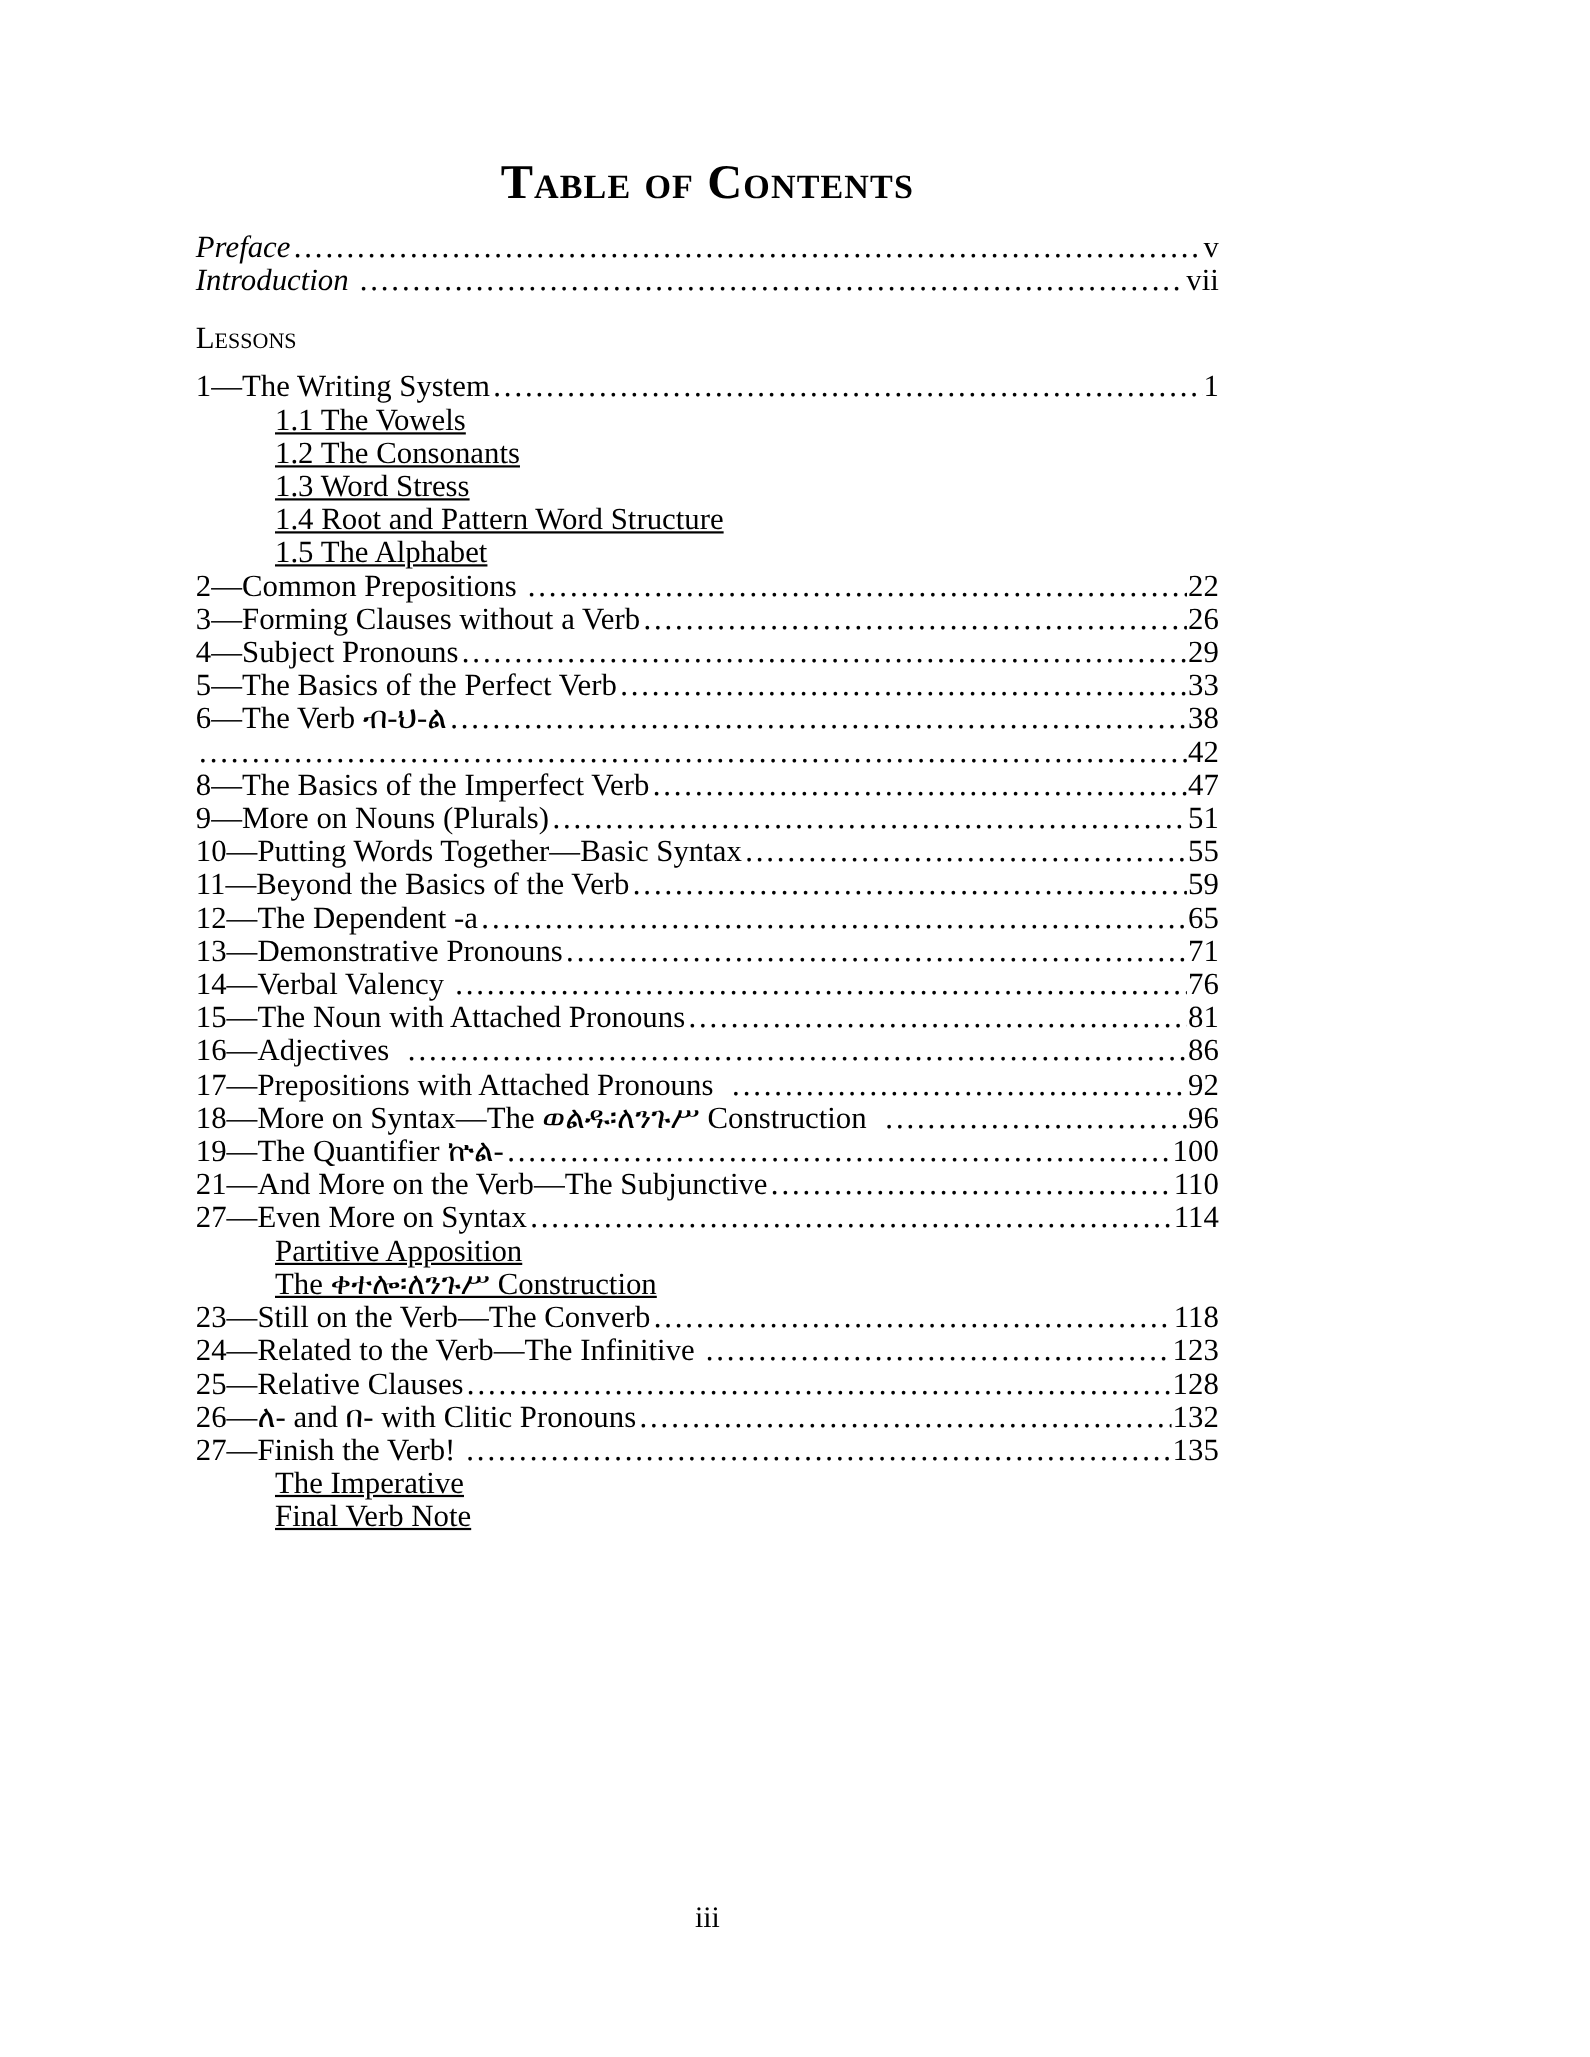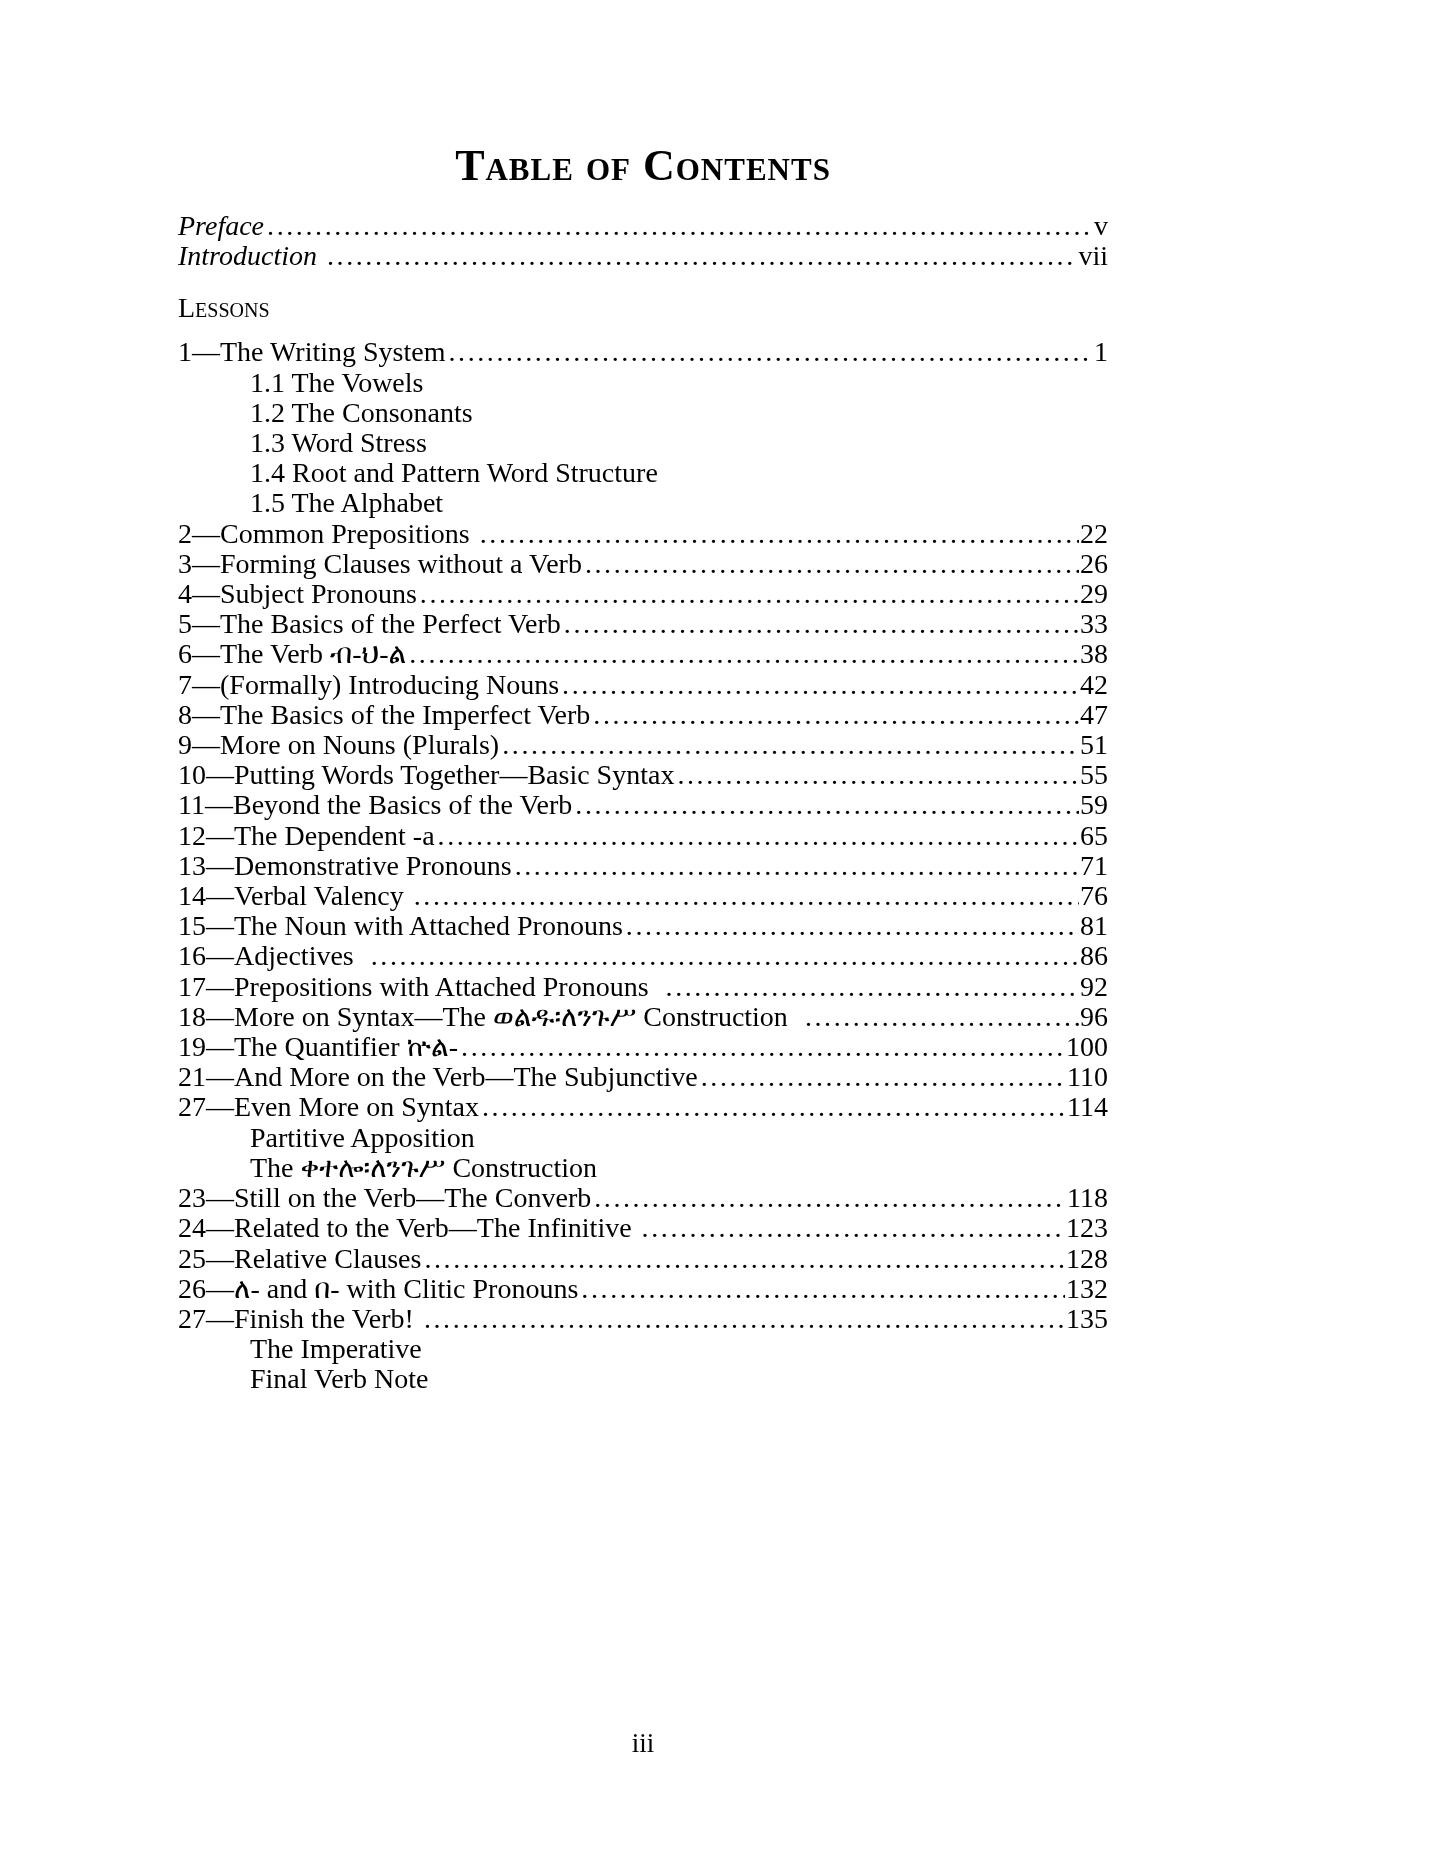--- a/index.html
+++ b/index.html
@@ -33,20 +33,21 @@
     text-align: center;
   }
   .toc-row {
     display: flex;
     align-items: flex-start;
     font-size: 28px;
     line-height: 30.2px;
   }
   .toc-row.indent {
     padding-left: 72px;
+    text-decoration: underline;
   }
   .toc-row .label {
     white-space: pre;
   }
   .toc-row .label.italic {
     font-style: italic;
   }
   .dots {
     flex: 1 1 auto;
     overflow: hidden;
@@ -147,21 +148,20 @@
     <span class="label">5—The Basics of the Perfect Verb</span>
     <span class="dots"></span>
     <span class="page-num">33</span>
   </div>
         <div class="toc-row">
     <span class="label">6—The Verb ብ-ህ-ል</span>
     <span class="dots"></span>
     <span class="page-num">38</span>
   </div>
         <div class="toc-row">
-    <span class="label">7—(Formally) Introducing Nouns</span>
     <span class="dots"></span>
     <span class="page-num">42</span>
   </div>
         <div class="toc-row">
     <span class="label">8—The Basics of the Imperfect Verb</span>
     <span class="dots"></span>
     <span class="page-num">47</span>
   </div>
         <div class="toc-row">
     <span class="label">9—More on Nouns (Plurals)</span>

